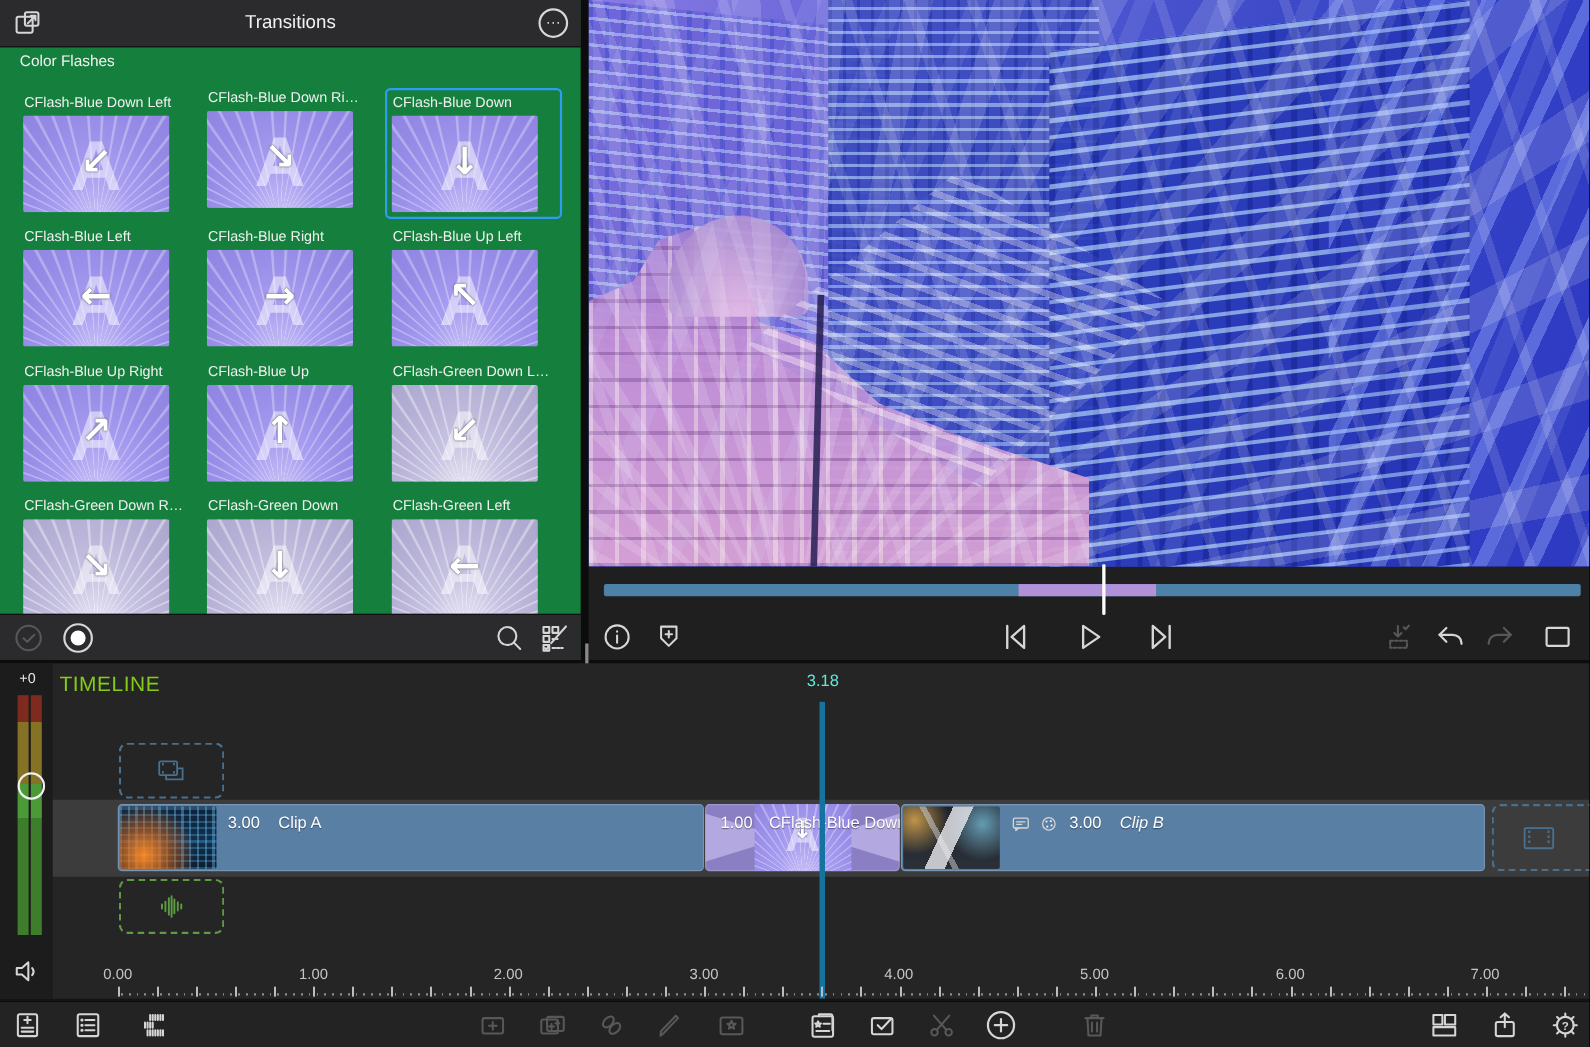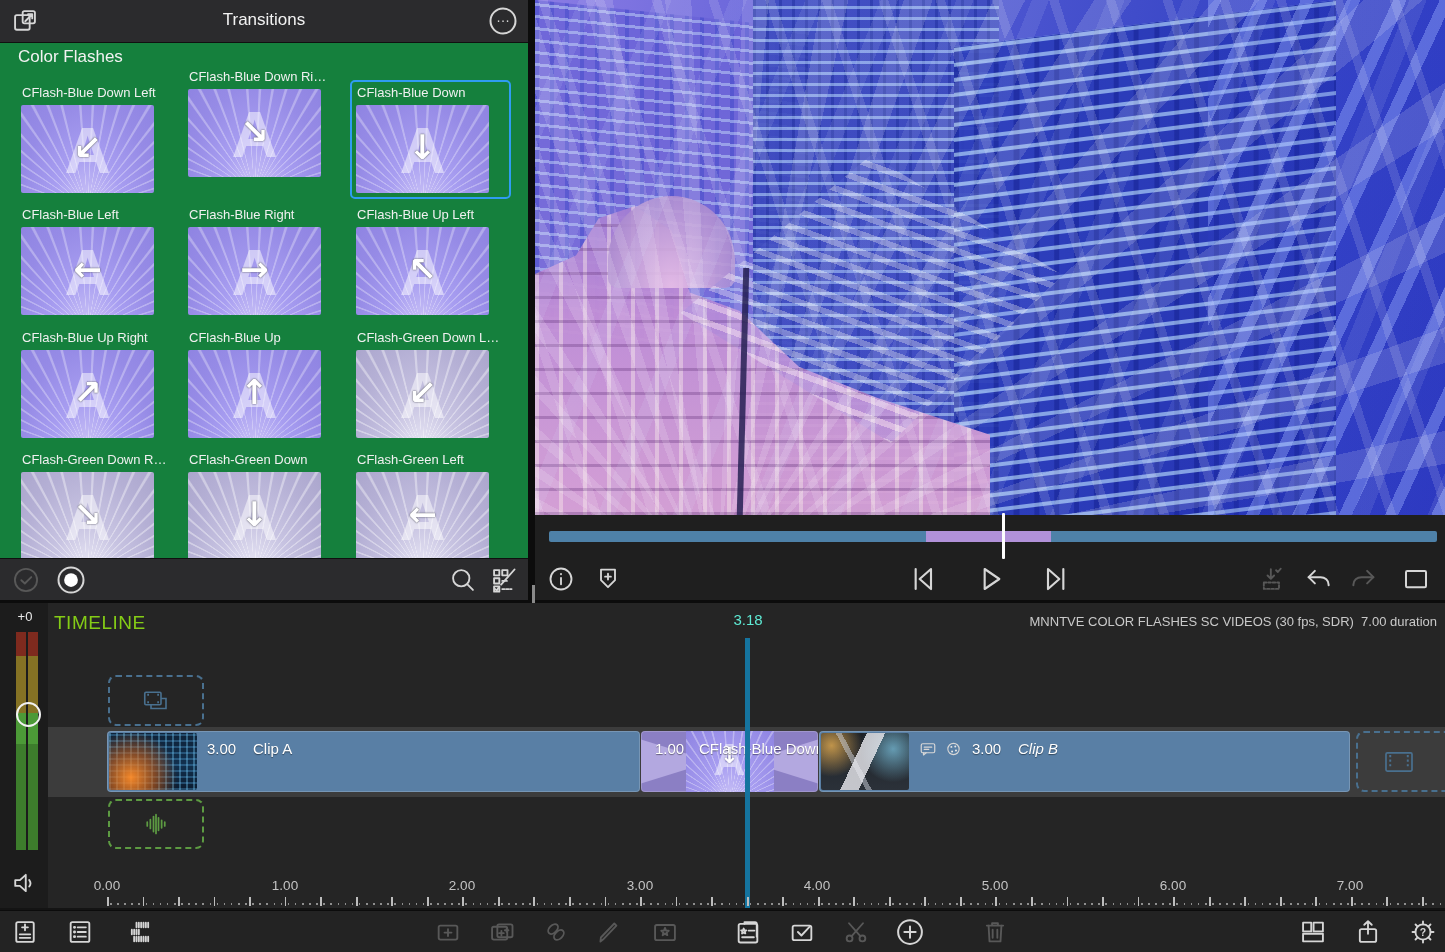--- a/index.html
+++ b/index.html
@@ -9,21 +9,21 @@
   button{background:none;border:none;padding:0;margin:0;cursor:pointer;}
   svg{display:block;}
   .ic{stroke:#d6d6d6;fill:none;stroke-width:1.6;stroke-linecap:round;stroke-linejoin:round;}
   .dim .ic{stroke:#585858;}
   .ibtn{position:absolute;width:34px;height:34px;display:flex;align-items:center;justify-content:center;}
 
   
   .library{left:0;top:0;width:528px;height:600px;background:#15803d;}
   .lib-header{position:absolute;left:0;top:0;width:528px;height:42px;background:#2b2b2d;border-bottom:1px solid #101010;}
   .lib-title{position:absolute;left:0;right:0;top:10px;text-align:center;font-size:17px;color:#f2f2f2;}
-  .lib-section{position:absolute;left:18px;top:47px;font-size:17px;color:#f2f2f2;}
+  .lib-section{position:absolute;left:18px;top:47px;font-size:14px;color:#f2f2f2;}
   .lib-footer{position:absolute;left:0;top:558px;width:528px;height:42px;background:#2b2b2d;border-top:1px solid #101010;}
 
   .tile{position:absolute;width:149px;padding:3px 4px 4px 4px;border:2px solid transparent;border-radius:5px;}
   .tile.selected{border-color:#2f9cf2;}
   .tile-label{font-size:13px;color:#f0f0f0;white-space:nowrap;overflow:hidden;margin:0 0 4px 1px;height:16px;}
   .tile-thumb{position:relative;width:133px;height:88px;border-radius:2px;overflow:hidden;
     background:
       repeating-conic-gradient(from -8deg at 50% 118%, rgba(255,255,255,0) 0deg 3deg, rgba(255,255,255,.30) 3.6deg 4.4deg, rgba(255,255,255,0) 5deg 7deg),
       radial-gradient(ellipse at 50% 125%, #d3ccf7 0%, #a89ef1 38%, #968be6 72%, #8f84e2 100%);}
   .tile.green .tile-thumb{
@@ -160,21 +160,21 @@
 
     <div class="lib-section">Color Flashes</div>
 
     <div class="tile" style="left:15px;top:80px;">
       <div class="tile-label">CFlash-Blue Down Left</div>
       <div class="tile-thumb">
         <span class="tile-letter">A</span>
         <span class="tile-arrow">↙</span>
       </div>
     </div>
-    <div class="tile" style="left:182px;top:64px;">
+    <div class="tile" style="left:182px;top:76px;">
       <div class="tile-label">CFlash-Blue Down Ri…</div>
       <div class="tile-thumb">
         <span class="tile-letter">A</span>
         <span class="tile-arrow">↘</span>
       </div>
     </div>
     <div class="tile selected" style="left:350px;top:80px;">
       <div class="tile-label">CFlash-Blue Down</div>
       <div class="tile-thumb">
         <span class="tile-letter">A</span>
@@ -395,21 +395,20 @@
             <g class="ic" stroke-width="1.5">
           <path d="M4.5 9.5 H8.5 L13.5 5 V19 L8.5 14.5 H4.5 Z"></path>
               <path d="M16.5 9.5 a4.5 4.5 0 0 1 0 5.5"></path>
         </g>
           </svg>
       </button>
     </div>
 
     <div class="tl-header-label">TIMELINE</div>
     <div class="tl-time">3.18</div>
-    <div class="tl-project-info">MNNTVE COLOR FLASHES SC VIDEOS (30 fps, SDR)  7.00 duration</div>
 
     <div class="track-strip"></div>
 
     <div class="placeholder" style="left:108px;top:72px;width:92px;height:47px;">
       <svg width="30" height="26" viewBox="0 0 24 20">
           <g stroke="#49708f" fill="none" stroke-width="1.3">
         <rect x="3" y="3" width="13" height="10" rx="1"></rect>
         <path d="M16 8 h4 v8 h-12 v-3"></path>
         <path d="M5 5 h1.4 M5 11 h1.4 M13 5 h1.4 M13 11 h1.4" stroke-width="1.6"></path>
       </g>

